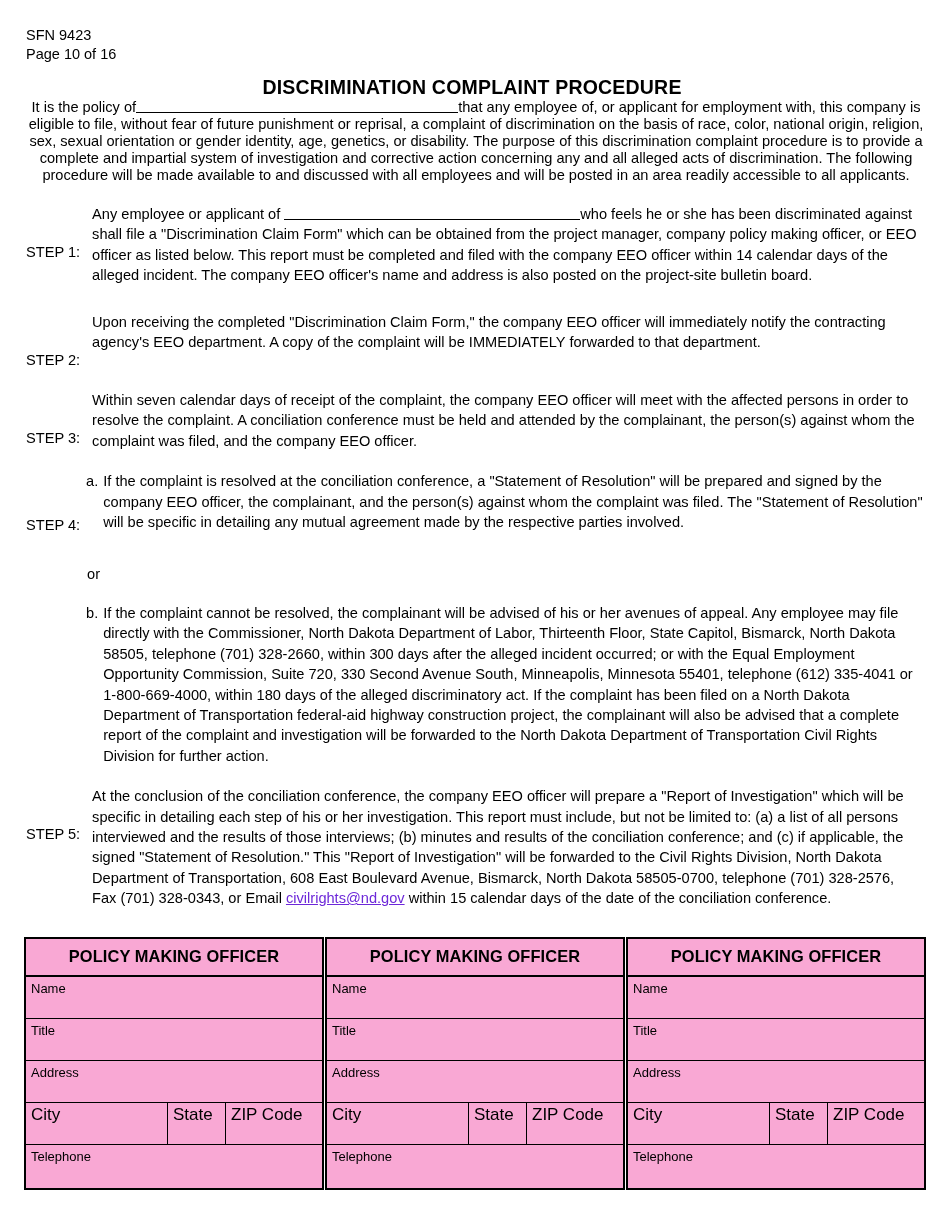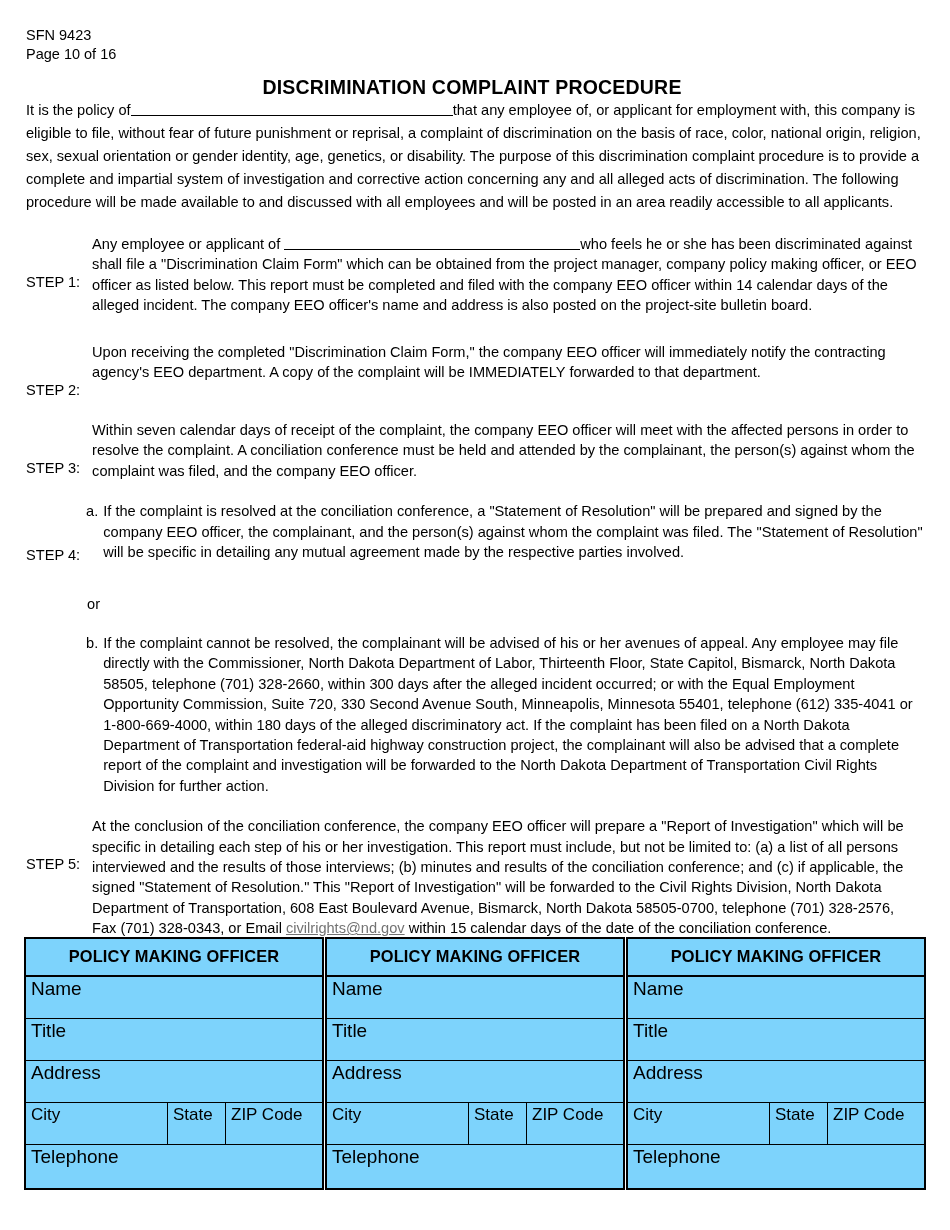--- a/index.html
+++ b/index.html
@@ -32,22 +32,22 @@
     font-size: 19.5px;
     font-weight: bold;
     letter-spacing: 0.2px;
     margin-top: 12px;
     padding-right: 8px;
   }
 
   
   .intro {
     font-size: 14.6px;
-    line-height: 23px;
-    text-align: left;
+    line-height: 17px;
+    text-align: center;
     margin: 0 0 4px 0;
   }
   .blank {
     display: inline-block;
     border-bottom: 1.3px solid #000;
     vertical-align: baseline;
     height: 13px;
     margin: 0 0px -1px 0px;
   }
   .blank-intro { width: 322px; }
@@ -79,51 +79,51 @@
     flex: 0 0 auto;
     padding-right: 5px;
   }
   .sub-text { flex: 1 1 auto; }
   .or-line {
     margin-top: 32px;
     margin-bottom: 18px;
     padding-left: 1px;
   }
   a.email {
-    color: #737373;
+    color: #6d28d9;
     text-decoration: underline;
   }
 
   
   .tables {
     position: absolute;
     left: 24px;
     top: 937px;
     width: 902px;
     display: flex;
     justify-content: space-between;
   }
   .officer-table {
     width: 300px;
     border: 2.2px solid #000;
-    background: #7dd3fc;
+    background: #f9a8d4;
   }
   .officer-table .hdr {
     text-align: center;
     font-weight: bold;
     font-size: 16.4px;
     padding: 8px 0 9px 0;
     border-bottom: 2.2px solid #000;
     letter-spacing: 0.1px;
   }
   .row {
     border-bottom: 1.3px solid #000;
     height: 42px;
     padding: 3px 0 0 5px;
-    font-size: 19px;
+    font-size: 13px;
     line-height: 17px;
   }
   .row.last { border-bottom: none; height: 43px; }
   .row-split {
     display: flex;
     border-bottom: 1.3px solid #000;
     height: 42px;
   }
   .row-split .cell {
     padding: 3px 0 0 5px;

